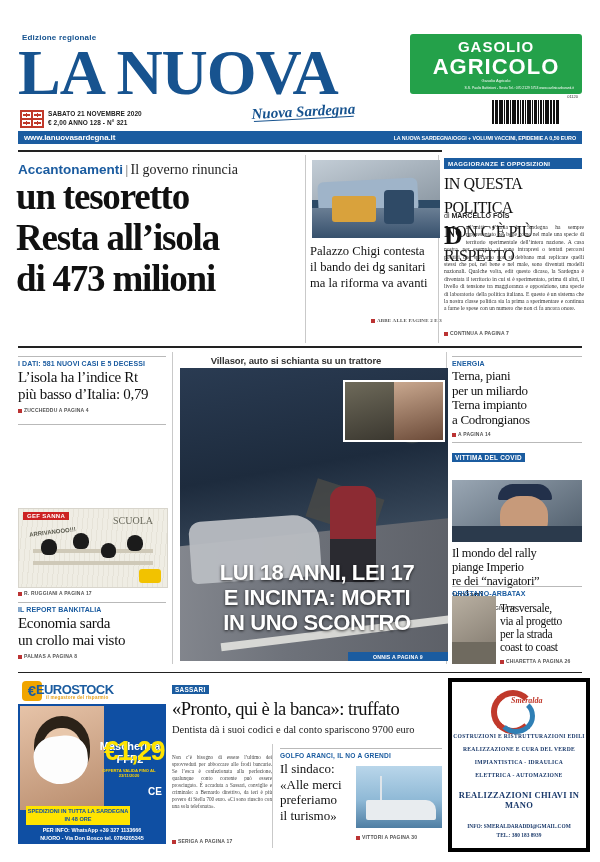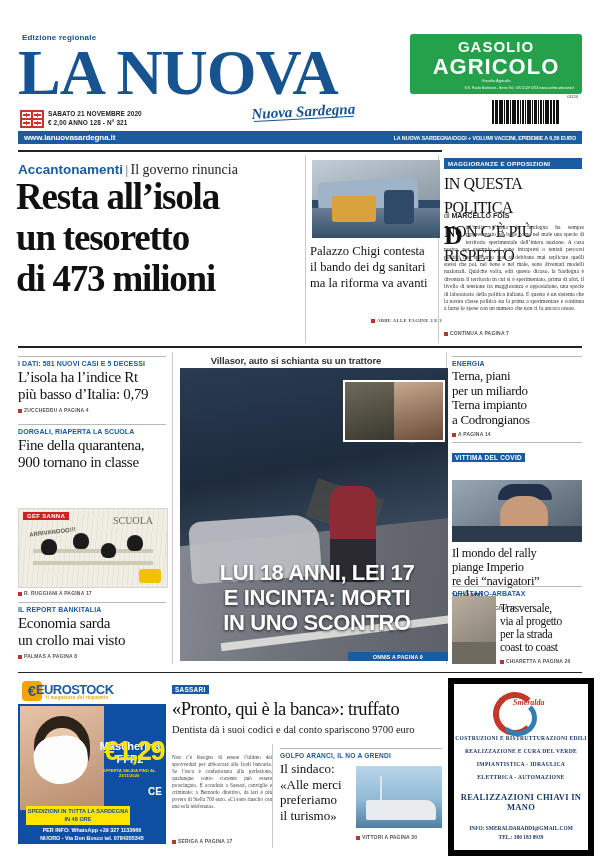--- a/index.html
+++ b/index.html
@@ -147,21 +147,21 @@
   .sassari .body{position:absolute;left:0;top:76px;width:100px;font-family:"Liberation Serif",serif;
                  font-size:5.2px;line-height:7px;text-align:justify;color:#444;}
   .golfo{position:absolute;left:280px;top:752px;width:162px;}
   .golfo .k{color:#1b5ca0;font-size:6.6px;font-weight:700;letter-spacing:.2px;}
   .golfo .h{font-family:"Liberation Serif",serif;font-size:13px;line-height:15.5px;color:#111;margin-top:2px;}
   .golfophoto{position:absolute;left:356px;top:766px;width:86px;height:62px;overflow:hidden;
               background:linear-gradient(180deg,#b9d6ea 0%,#8fb9d6 55%,#4f7ea3 100%);}
   .golfophoto .ship{position:absolute;left:10px;bottom:8px;width:70px;height:20px;background:#e8ecef;border-radius:2px 10px 2px 2px;}
   .golfophoto .mast{position:absolute;left:24px;bottom:26px;width:2px;height:26px;background:#dfe5ea;}
 
-  .adsmer{position:absolute;left:448px;top:678px;width:134px;height:166px;background:#fff;border:6px solid #000000;text-align:center;}
+  .adsmer{position:absolute;left:448px;top:678px;width:134px;height:166px;background:#fff;border:4px solid #000000;text-align:center;}
   .adsmer .logo2{position:absolute;left:50%;top:8px;width:56px;height:34px;margin-left:-28px;}
   .adsmer .c1{position:absolute;left:0;top:0;width:32px;height:32px;border:6px solid #c0392b;border-radius:50%;border-right-color:transparent;}
   .adsmer .c2{position:absolute;left:6px;top:8px;width:28px;height:26px;border:5px solid #2f7fb5;border-radius:50%;border-left-color:transparent;border-top-color:transparent;}
   .adsmer .script{position:absolute;left:20px;top:6px;font-family:"Liberation Serif",serif;font-style:italic;
                   font-size:8px;color:#c0392b;font-weight:700;white-space:nowrap;}
   .adsmer .ln{font-family:"Liberation Serif",serif;font-size:5.6px;font-weight:700;color:#1b3a6b;
               letter-spacing:.3px;margin-top:7px;}
   .adsmer .big{font-family:"Liberation Serif",serif;font-size:8.5px;font-weight:700;color:#1b3a6b;
                letter-spacing:.3px;margin-top:12px;}
   .adsmer .cont{font-family:"Liberation Serif",serif;font-size:5.4px;font-weight:700;color:#1b3a6b;margin-top:12px;line-height:9px;}
@@ -240,22 +240,22 @@
   <div class="hr" style="left:18px;top:346px;width:564px;height:2px;"></div>
   <div class="vr" style="left:305px;top:155px;height:188px;"></div>
   <div class="vr" style="left:438px;top:155px;height:188px;"></div>
   <div class="vr" style="left:172px;top:352px;height:312px;"></div>
   <div class="vr" style="left:446px;top:352px;height:312px;"></div>
 
   <div class="kicker-lead">
     <span class="k">Accantonamenti</span><span class="sep">|</span><span class="d">Il governo rinuncia</span>
   </div>
   <div class="leadhead">
+    <div>un tesoretto</div>
     <div>Resta all’isola</div>
-    <div>un tesoretto</div>
     <div>di 473 milioni</div>
   </div>
 
   <div class="leadphoto">
     <div style="position:absolute;left:0;top:0;width:128px;height:40px;background:linear-gradient(160deg,#c3cdd6,#8f9ba6);"></div>
     <div style="position:absolute;left:6px;top:20px;width:100px;height:34px;background:#9fb4c9;border-radius:6px;transform:rotate(-3deg);"></div>
     <div style="position:absolute;left:0;top:48px;width:128px;height:30px;background:linear-gradient(180deg,#6a7e94,#36506c);"></div>
     <div style="position:absolute;left:20px;top:36px;width:44px;height:26px;background:#d9a23c;border-radius:3px;"></div>
     <div style="position:absolute;left:72px;top:30px;width:30px;height:34px;background:#2f4a66;border-radius:4px;"></div>
   </div>
@@ -290,27 +290,20 @@
     <div class="htitle">
       <div>L’isola ha l’indice Rt</div>
       <div>più basso d’Italia: 0,79</div>
     </div>
     <div class="ref" style="margin-top:4px;">
       <span class="sqr"></span><span>ZUCCHEDDU A PAGINA 4</span>
     </div>
   </div>
 
   <div class="hrthin" style="left:18px;top:424px;width:148px;"></div>
-  <div class="lcol" style="top:428px;">
-    <div class="kick">DORGALI, RIAPERTA LA SCUOLA</div>
-    <div class="htitle">
-      <div>Fine della quarantena,</div>
-      <div>900 tornano in classe</div>
-    </div>
-  </div>
 
   <div class="cartoon">
     <div style="position:absolute;left:0;top:0;width:148px;height:78px;
                 background:repeating-linear-gradient(95deg,#efede4 0 4px,#e6e3d8 4px 5px);"></div>
     <div style="position:absolute;left:14px;top:40px;width:120px;height:4px;background:#cfc9b8;"></div>
     <div style="position:absolute;left:14px;top:52px;width:120px;height:4px;background:#cfc9b8;"></div>
     <div style="position:absolute;left:22px;top:30px;width:16px;height:16px;background:#1b1b1b;border-radius:50% 50% 40% 40%;"></div>
     <div style="position:absolute;left:54px;top:24px;width:16px;height:16px;background:#1b1b1b;border-radius:50% 50% 40% 40%;"></div>
     <div style="position:absolute;left:82px;top:34px;width:15px;height:15px;background:#1b1b1b;border-radius:50% 50% 40% 40%;"></div>
     <div style="position:absolute;left:108px;top:26px;width:16px;height:16px;background:#1b1b1b;border-radius:50% 50% 40% 40%;"></div>

